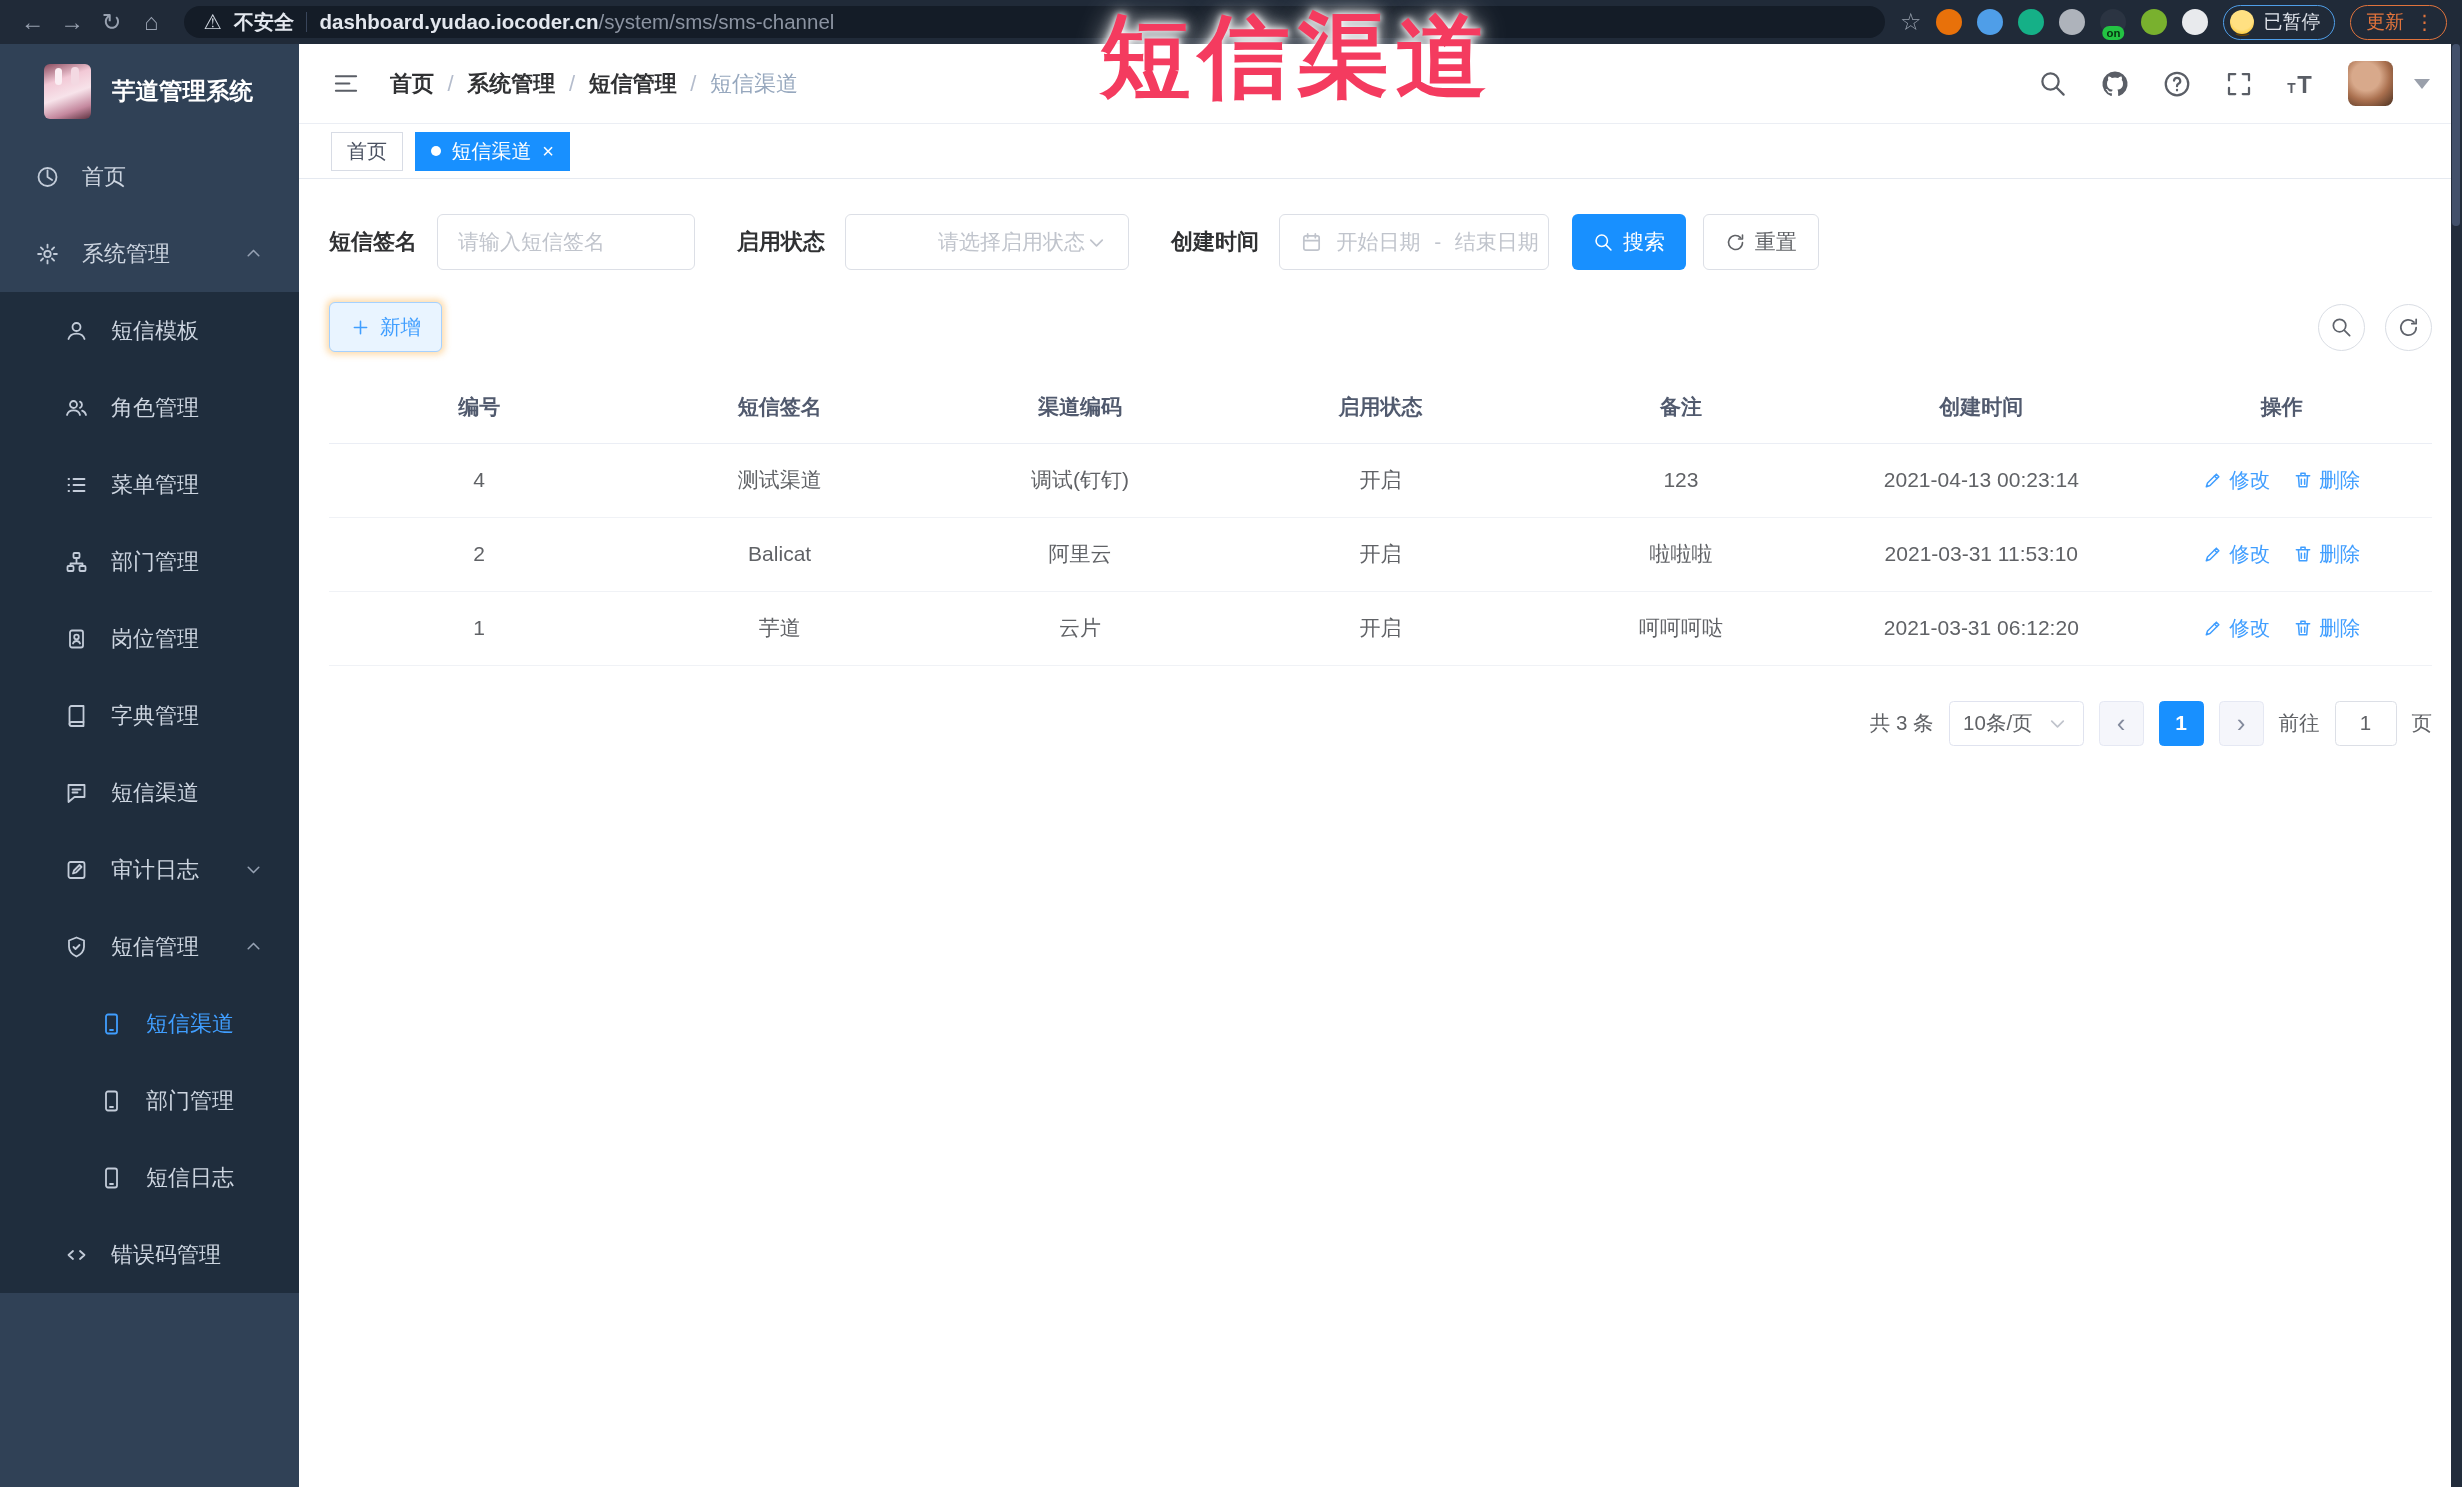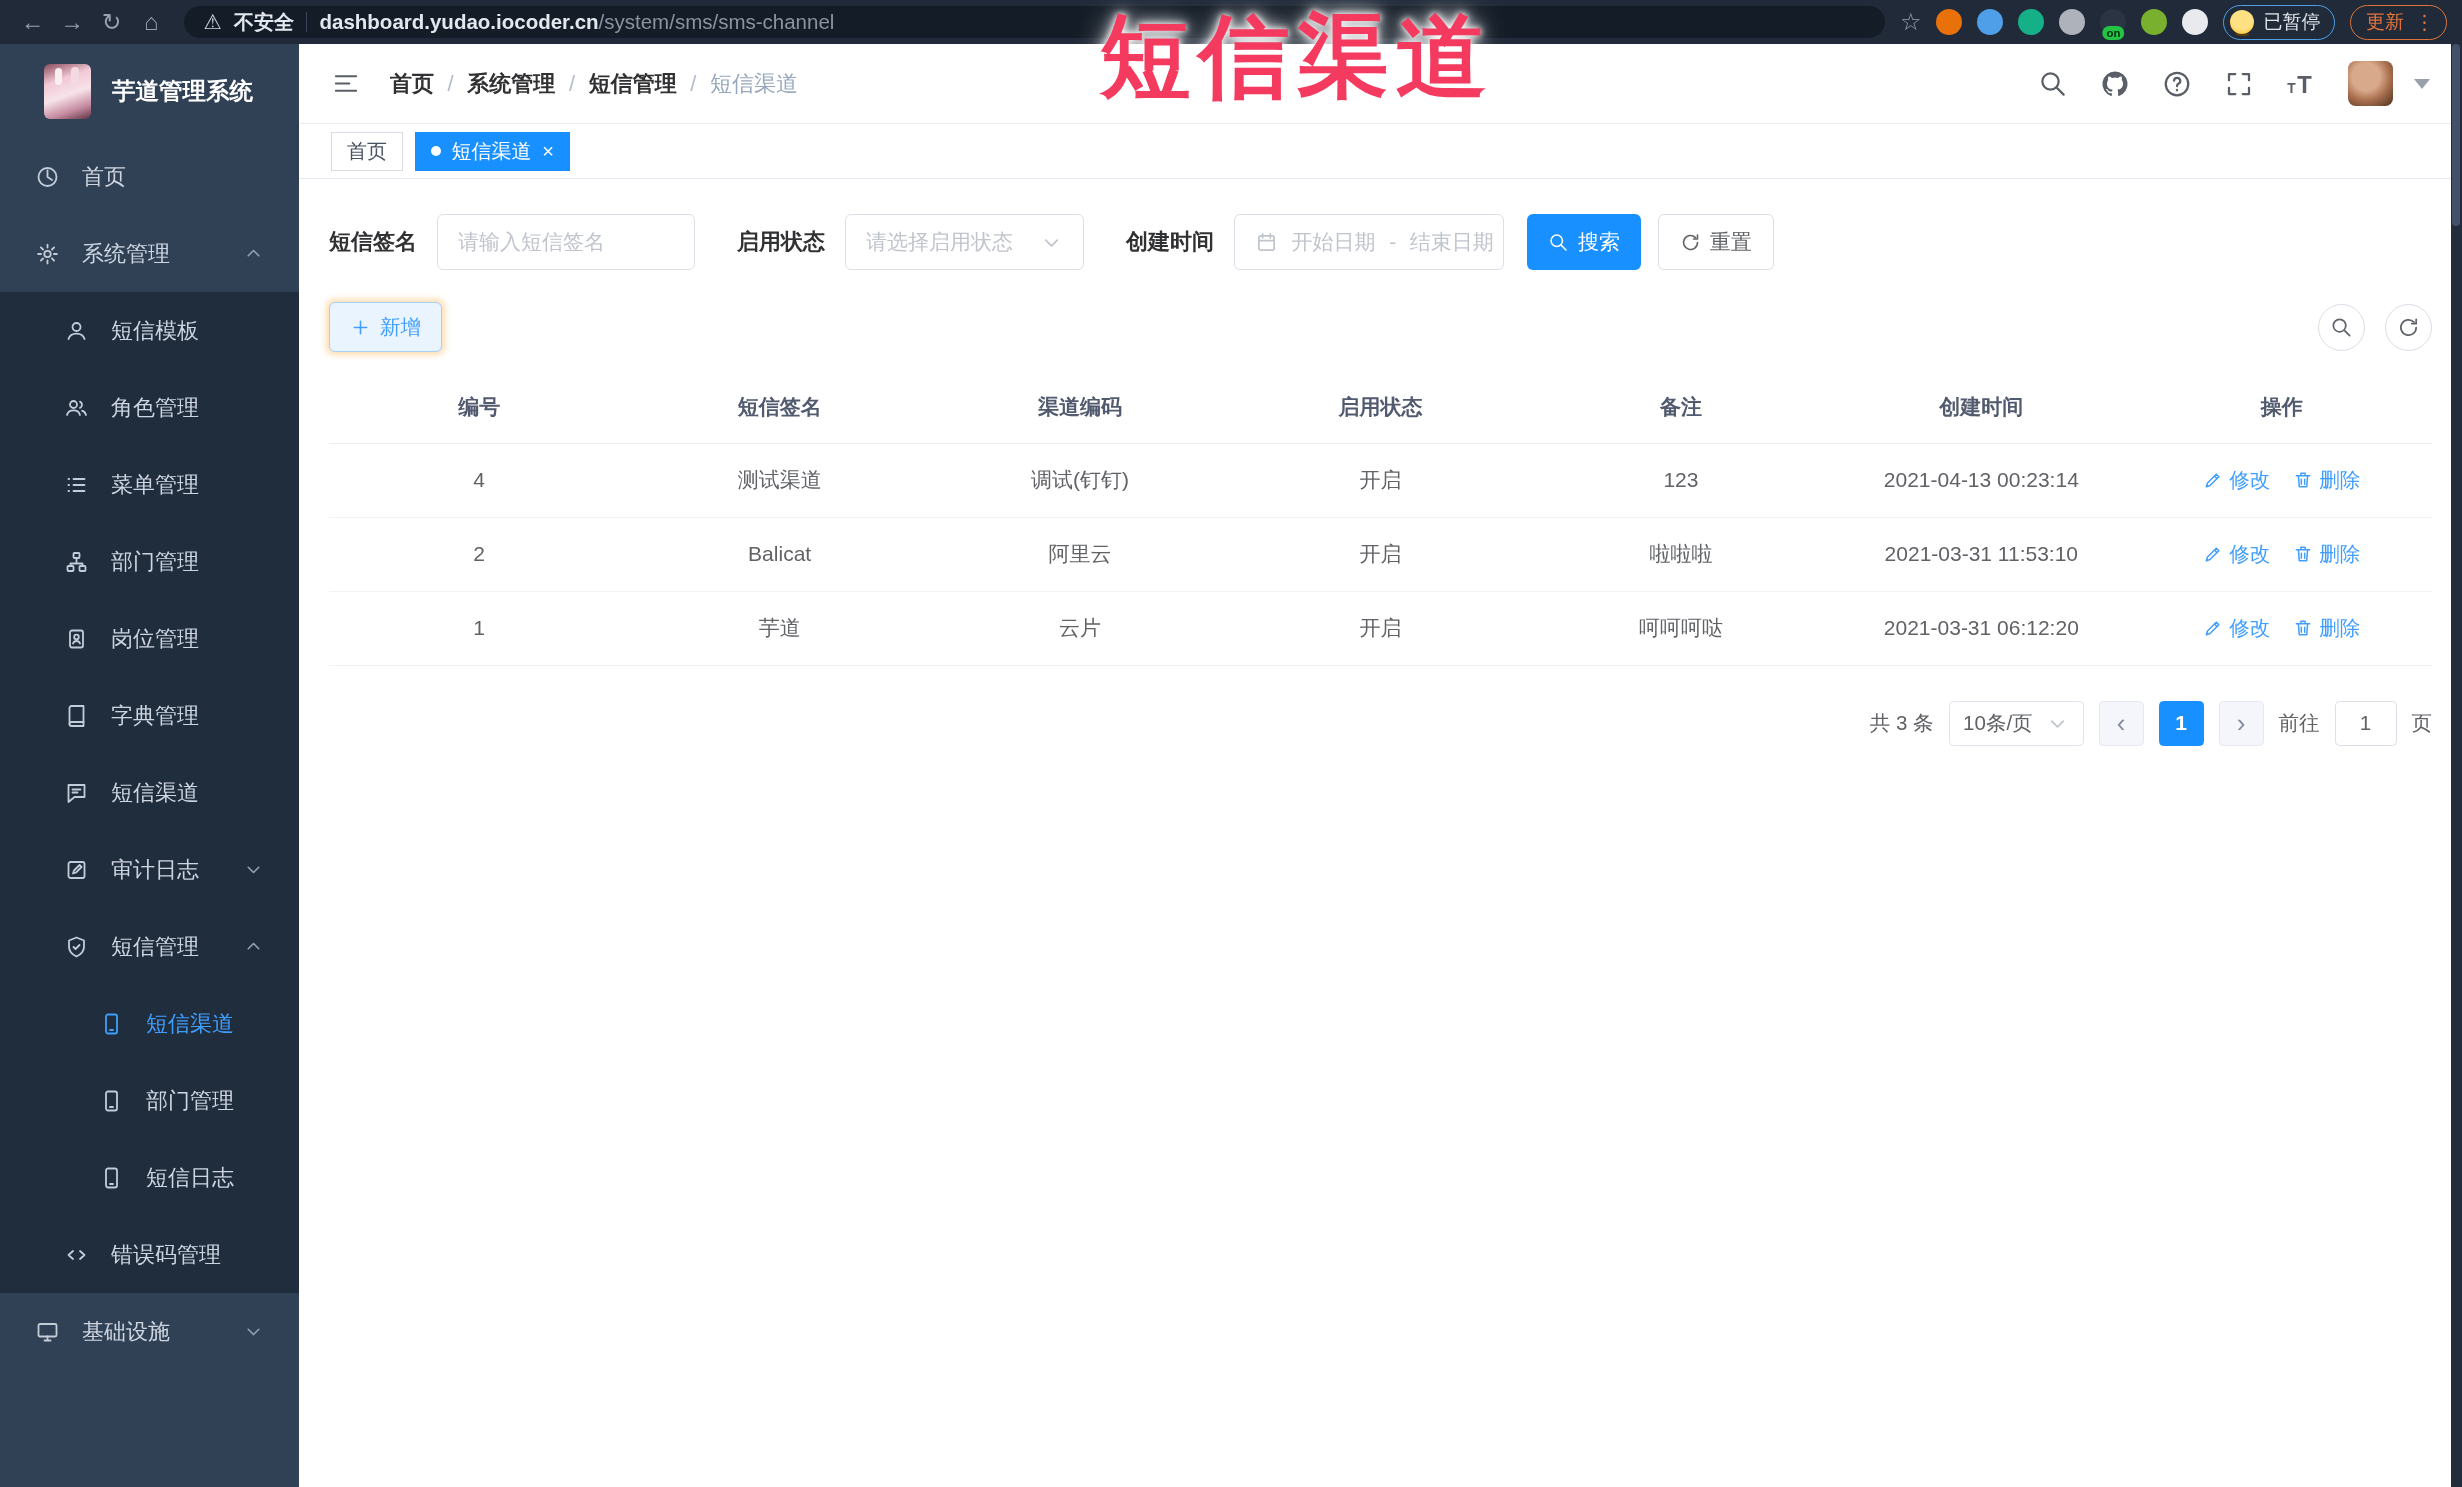--- a/index.html
+++ b/index.html
@@ -73,21 +73,21 @@
   .tag-close { font-size:20px; line-height:1; }
 
   .content { flex:1; padding:35px 30px 0; background:#fff; }
 
   .filter-row { display:flex; align-items:center; }
   .f-label { font-size:22px; color:#303133; font-weight:700; white-space:nowrap; margin-right:20px; }
   .f-gap { width:42px; flex-shrink:0; }
   .box { height:56px; border:1.5px solid #dcdfe6; border-radius:6px; background:#fff; display:flex; align-items:center; padding:0 20px; font-size:21px; color:#c0c4cc; }
   .box .ph { white-space:nowrap; }
   .inp-sign { width:258px; }
-  .inp-status { width:239px; justify-content:space-between; cursor:pointer; }
+  .inp-status { width:284px; justify-content:flex-end; cursor:pointer; }
   .inp-dates { width:270px; gap:13.6px; cursor:pointer; }
   .mini-ico { width:23px; height:23px; color:#c0c4cc; flex-shrink:0; }
   .btn { height:56px; border-radius:6px; display:inline-flex; align-items:center; justify-content:center; gap:9px; font-size:21px; padding:12px 21px; cursor:pointer; border:none; white-space:nowrap; }
   .btn .bico { width:21px; height:21px; }
   .btn-search { background:var(--primary,#1890ff); color:#fff; margin-left:23px; }
   .btn-reset { background:#fff; border:1.5px solid #dcdfe6; color:#606266; margin-left:16.7px; }
 
   .toolbar { display:flex; align-items:center; margin-top:32px; }
   .btn-add { height:50px; font-size:20.5px; background:#e9f4ff; border:1.5px solid #a5d1ff; color:var(--link,#409eff); box-shadow:0 0 6px 2.3px rgba(250,180,80,.45); padding:0 20px; }
   .tool-right { margin-left:auto; display:flex; gap:20px; }
@@ -318,34 +318,20 @@
           </span>
           <span class="mi-label">短信日志</span>
         </div>
         <div class="menu-item lvl2">
           <span class="ico mi-icon">
             <svg viewBox="0 0 24 24">
               <path d="M8.5 8l-4.5 4 4.5 4M15.5 8l4.5 4-4.5 4"></path>
             </svg>
           </span>
           <span class="mi-label">错误码管理</span>
-        </div>
-        <div class="menu-item lvl1">
-          <span class="ico mi-icon">
-            <svg viewBox="0 0 24 24">
-              <rect x="3" y="4" width="18" height="12.5" rx="1.5"></rect>
-              <path d="M9 20.5h6M12 16.5v4"></path>
-            </svg>
-          </span>
-          <span class="mi-label">基础设施</span>
-          <span class="ico chev">
-            <svg viewBox="0 0 24 24">
-              <path d="M6 9.5l6 6 6-6"></path>
-            </svg>
-          </span>
         </div>
       </nav>
   </aside>
 
   <div class="main">
     <div class="navbar">
       <span class="hamburger ico" id="hamburger-slot">
           <svg viewBox="0 0 24 24">
             <path d="M3 5.5h18M3 12h12M3 18.5h18"></path>
           </svg>

